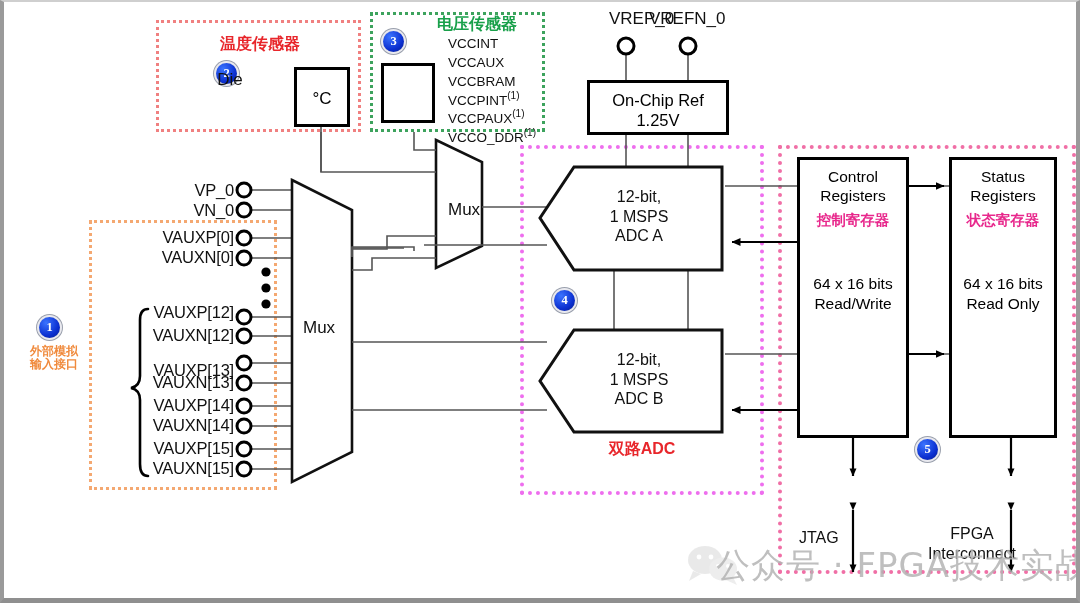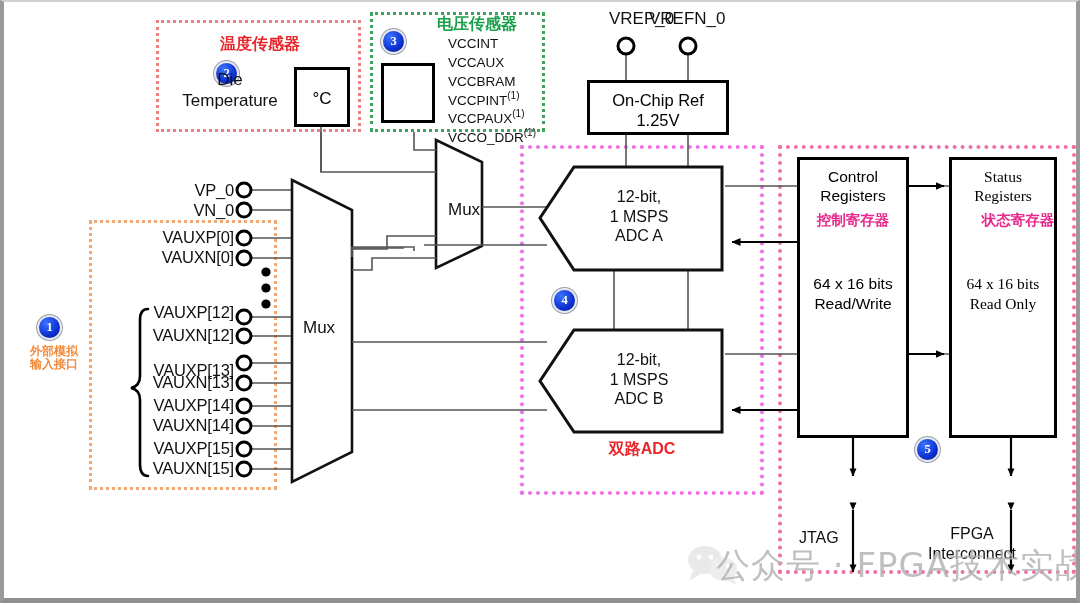--- a/index.html
+++ b/index.html
@@ -210,21 +210,20 @@
 
   <div class="cnlabel" style="left:186px;top:33px;width:140px;font-size:16px;color:#E8262B;"><span>温度传感器</span></div>
 
   <div class="cnlabel" style="left:413px;top:13px;width:120px;font-size:16px;color:#19A04A;"><span>电压传感器</span></div>
 
   <div class="cnlabel" style="left:570px;top:438px;width:136px;font-size:16px;color:#E8262B;"><span>双路ADC</span></div>
 
 
   <div class="boxtxt" style="left:158px;top:68px;width:136px;font-size:17px;text-align:center;">
     <div>Die</div>
-    <div>Temperature</div>
   </div>
   <div class="blk" style="left:290px;top:65px;width:56px;height:60px;">
     <div style="position:absolute;left:0;top:19px;width:100%;text-align:center;font-size:17px;">°C</div>
   </div>
 
   <div class="blk" style="left:377px;top:61px;width:54px;height:60px;"></div>
 
   <div style="position:absolute;left:444px;top:31px;font-size:13.5px;line-height:1.285;color:#111;">
     <div><span>VCCINT</span><span class="sup"></span></div>
     <div><span>VCCAUX</span><span class="sup"></span></div>
@@ -275,26 +274,26 @@
       <div>Control</div>
       <div>Registers</div>
     </div>
     <div style="position:absolute;left:0;top:51px;width:100%;text-align:center;font-size:14.5px;color:#E8288C;font-weight:bold;">控制寄存器</div>
     <div style="position:absolute;left:0;top:114px;width:100%;text-align:center;font-size:15.5px;line-height:1.3;">
       <div>64 x 16 bits</div>
       <div>Read/Write</div>
     </div>
   </div>
 
-  <div class="blk" style="left:945px;top:155px;width:108px;height:281px;font-family:Liberation Serif, serif;">
+  <div class="blk" style="left:945px;top:155px;width:108px;height:281px;">
     <div style="position:absolute;left:0;top:8px;width:100%;text-align:center;font-size:15.5px;line-height:1.2;">
       <div>Status</div>
       <div>Registers</div>
     </div>
-    <div style="position:absolute;left:0;top:51px;width:100%;text-align:center;font-size:14.5px;color:#E8288C;font-weight:bold;padding-left:15px;">状态寄存器</div>
+    <div style="position:absolute;left:0;top:51px;width:100%;text-align:center;font-size:14.5px;color:#E8288C;font-weight:bold;">状态寄存器</div>
     <div style="position:absolute;left:0;top:114px;width:100%;text-align:center;font-size:15.5px;line-height:1.3;">
       <div>64 x 16 bits</div>
       <div>Read Only</div>
     </div>
   </div>
 
 
   <div class="lbl" style="left:795px;top:528px;font-size:16px;">JTAG</div>
   <div class="boxtxt" style="left:893px;top:522px;width:150px;font-size:16px;line-height:1.25;">
     <div>FPGA</div>

